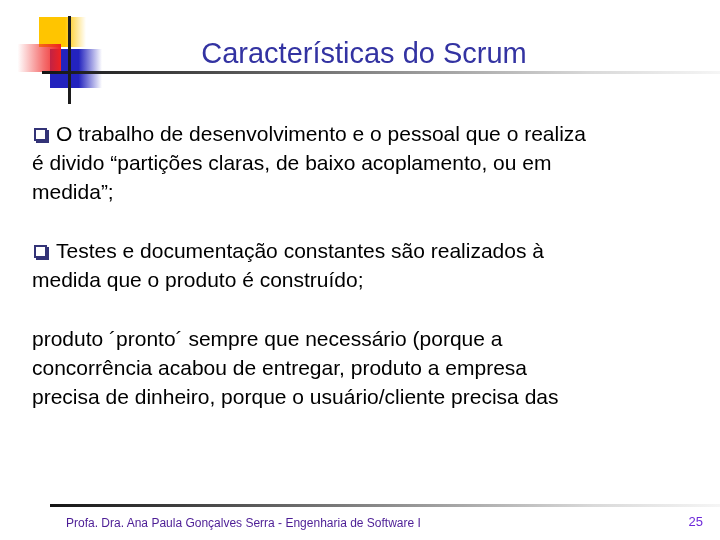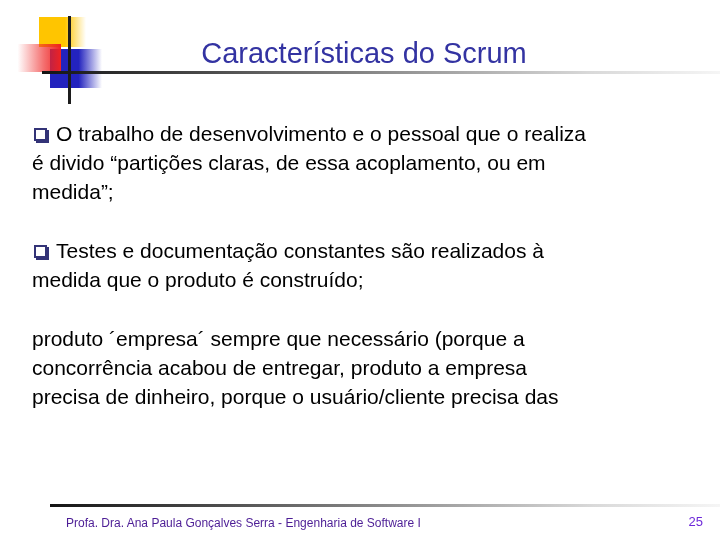--- a/index.html
+++ b/index.html
@@ -97,29 +97,29 @@
   <div class="deco-blue"></div>
   <div class="deco-red"></div>
   <div class="deco-vline"></div>
   <div class="title-rule"></div>
 
   <div class="title">Características do Scrum</div>
 
   <div class="content">
       <div class="para">
         <div class="line"><span class="bullet-sq"></span><span>O trabalho de desenvolvimento e o pessoal que o realiza</span></div>
-        <div class="line"><span>é divido “partições claras, de essa acoplamento, ou em</span></div>
+        <div class="line"><span>é divido “partições claras, de baixo acoplamento, ou em</span></div>
         <div class="line"><span>medida”;</span></div>
       </div>
       <div class="para">
         <div class="line"><span class="bullet-sq"></span><span>Testes e documentação constantes são realizados à</span></div>
         <div class="line"><span>medida que o produto é construído;</span></div>
       </div>
       <div class="para">
-        <div class="line"><span>produto ´empresa´ sempre que necessário (porque a</span></div>
+        <div class="line"><span>produto ´pronto´ sempre que necessário (porque a</span></div>
         <div class="line"><span>concorrência acabou de entregar, produto a empresa</span></div>
         <div class="line"><span>precisa de dinheiro, porque o usuário/cliente precisa das</span></div>
       </div>
     </div>
 
   <div class="footer-rule"></div>
   <div class="footer-credit">Profa. Dra. Ana Paula Gonçalves Serra - Engenharia de Software I</div>
   <div class="footer-page">25</div>
 
 </div>

